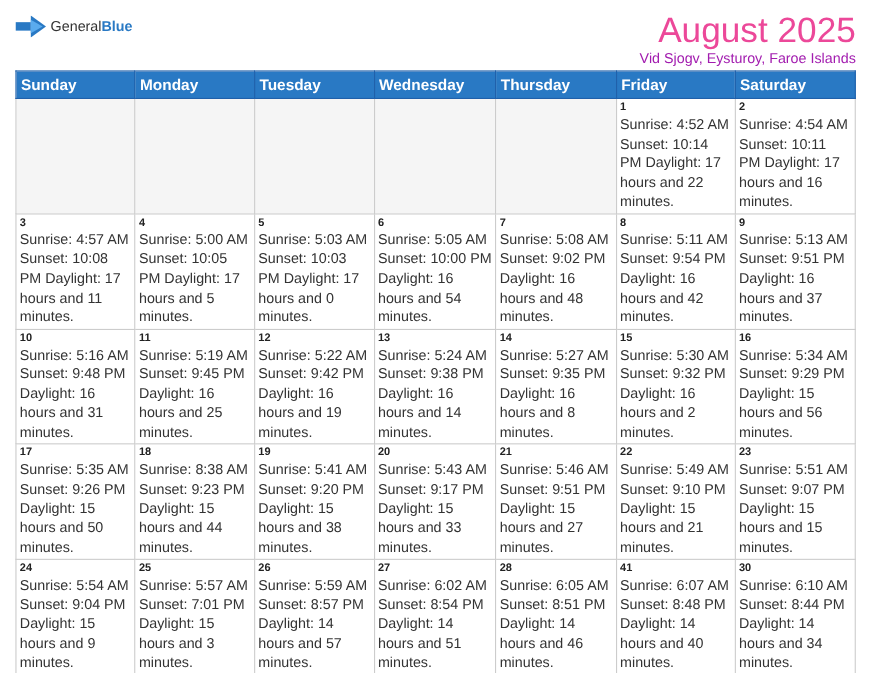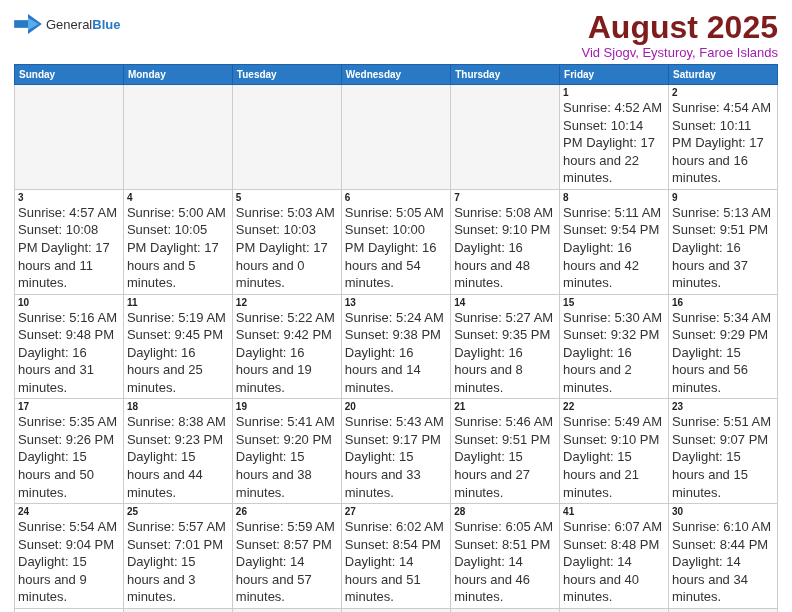--- a/index.html
+++ b/index.html
@@ -36,37 +36,37 @@
     }
     .logo-icon {
       width: 28px;
       height: 20px;
     }
     .title-area {
       text-align: right;
     }
     .month-title {
       font-size: 32px;
-      font-weight: bold;
-      color: #7f1d1d;
+      font-weight: normal;
+      color: #ec4899;
       line-height: 1.1;
     }
     .subtitle {
       font-size: 13px;
       color: #a21caf;
     }
     .calendar {
       width: 100%;
       border-collapse: collapse;
       border: 1px solid #ccc;
     }
     .calendar th {
       background: #2979c4;
       color: #fff;
-      font-size: 10px;
+      font-size: 14px;
       font-weight: bold;
       padding: 4px 4px;
       text-align: left;
       border: 1px solid #2060aa;
     }
     .calendar td {
       vertical-align: top;
       border: 1px solid #ccc;
       padding: 2px 3px;
       font-size: 8.5px;
@@ -175,21 +175,21 @@
           <td>
             <span class="day-num">6</span>
             <div class="day-info">Sunrise: 5:05 AM
 Sunset: 10:00 PM
 Daylight: 16 hours
 and 54 minutes.</div>
           </td>
           <td>
             <span class="day-num">7</span>
             <div class="day-info">Sunrise: 5:08 AM
-Sunset: 9:10 PM
+Sunset: 9:02 PM
 Daylight: 16 hours
 and 48 minutes.</div>
           </td>
           <td>
             <span class="day-num">8</span>
             <div class="day-info">Sunrise: 5:11 AM
 Sunset: 9:54 PM
 Daylight: 16 hours
 and 42 minutes.</div>
           </td>

